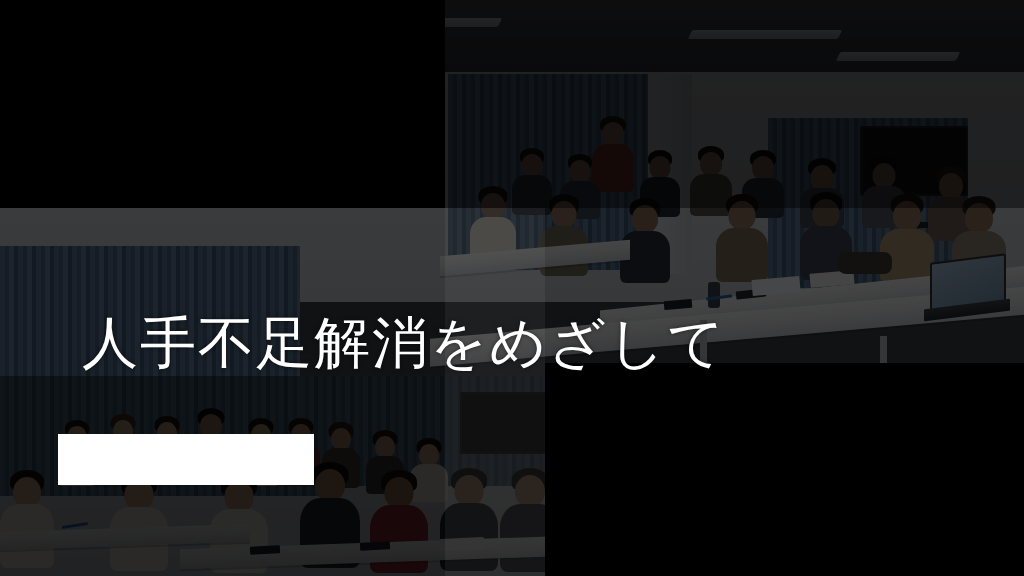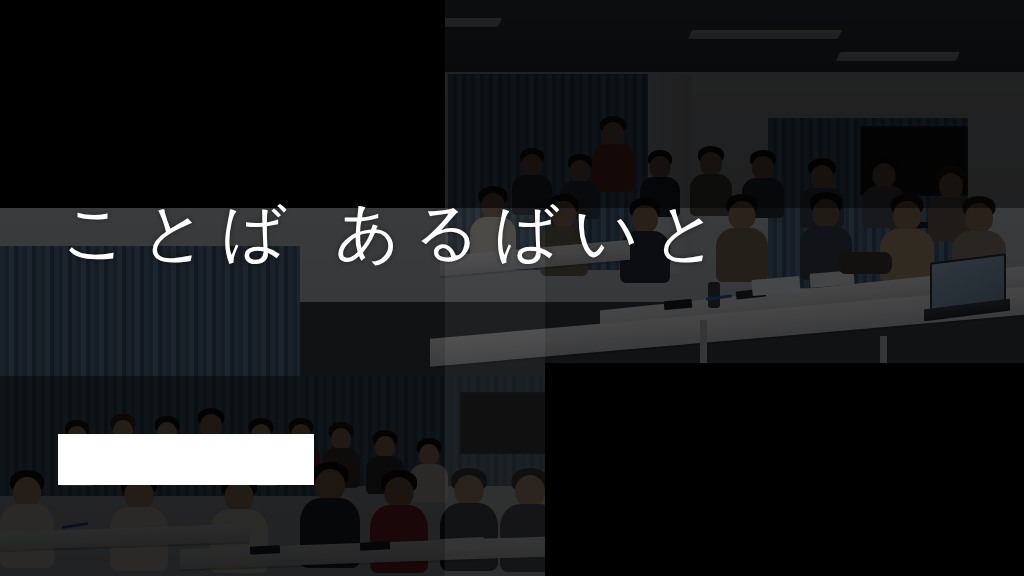--- a/index.html
+++ b/index.html
@@ -428,18 +428,18 @@
   </div>
 
   <div class="dim" id="dim-top"></div>
   <div class="dim" id="dim-band"></div>
   <div class="dim" id="dim-bottom"></div>
   <div class="dim" id="dim-bright"></div>
 
   <div class="mask-black" id="mask-topleft"></div>
   <div class="mask-black" id="mask-bottomright"></div>
 
-  <div id="title-main">ことば あるばいと</div>
-
+
+  <div id="title-sub">人手不足解消をめざして</div>
 
   <div id="redaction-box"></div>
 
 </div>
 
 </body></html>

